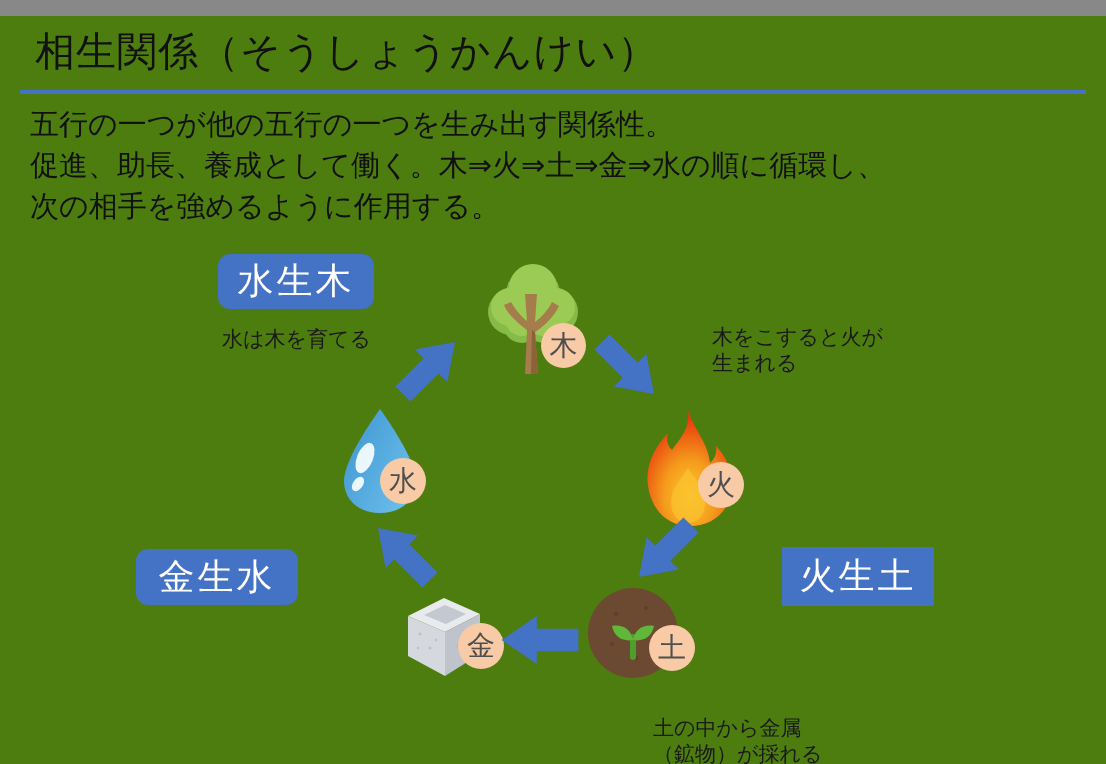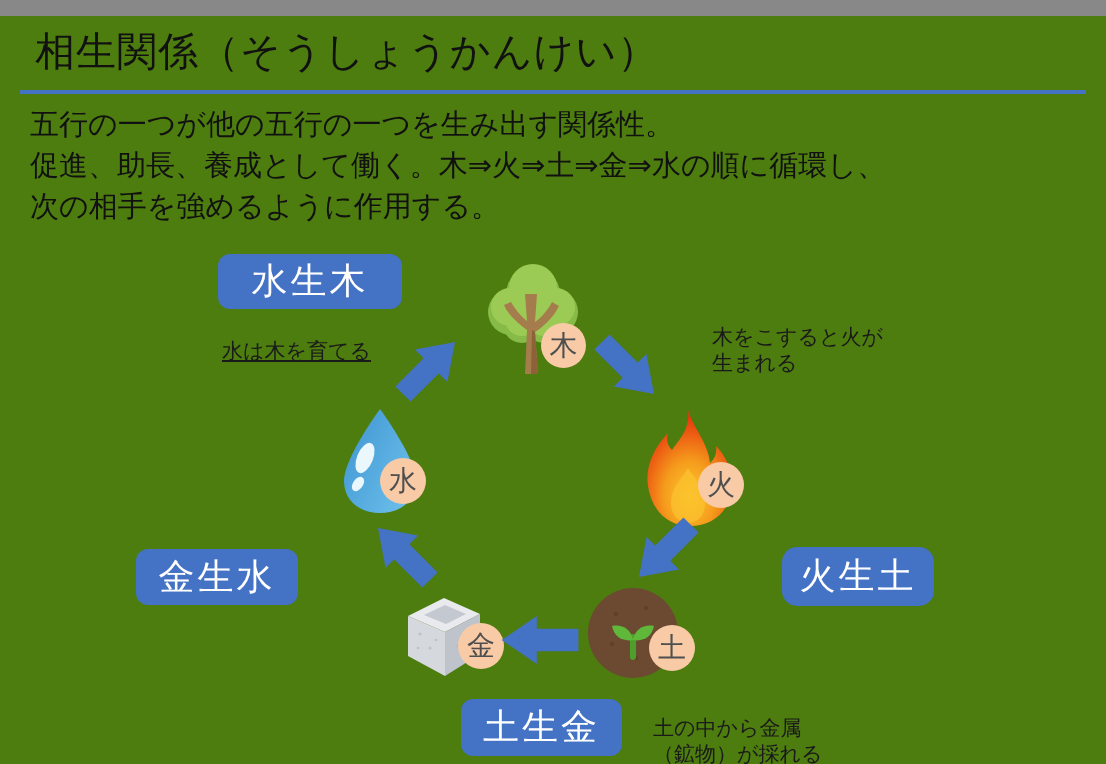--- a/index.html
+++ b/index.html
@@ -51,26 +51,25 @@
 
   <div class="page-title">相生関係（そうしょうかんけい）</div>
   <div class="title-rule"></div>
 
   <div class="intro">
     <div>五行の一つが他の五行の一つを生み出す関係性。</div>
     <div>促進、助長、養成として働く。木⇒火⇒土⇒金⇒水の順に循環し、</div>
     <div>次の相手を強めるように作用する。</div>
   </div>
 
-  <div class="chip" style="left:218px;top:238px;width:184px;height:55px;">水生木</div>
-  <div class="chip sharp" style="left:782px;top:531px;width:152px;height:59px;border-radius:15px;">火生土</div>
-  <div class="chip" style="left:461px;top:683px;width:161px;height:57px;">土生金</div>
+  <div class="chip" style="left:218px;top:238px;width:156px;height:55px;">水生木</div>
+  <div class="chip sharp" style="left:782px;top:531px;width:152px;height:59px;">火生土</div>
   <div class="chip" style="left:136px;top:533px;width:162px;height:56px;">金生水</div>
 
-  <div class="desc" style="left:222px;top:322px;text-decoration:underline;">水は木を育てる</div>
+  <div class="desc" style="left:222px;top:310px;">水は木を育てる</div>
   <div class="desc" style="left:712px;top:308px;">木をこすると火が
 生まれる</div>
   <div class="desc" style="left:653px;top:699px;">土の中から金属
 （鉱物）が採れる</div>
 
   <svg class="icon" style="left:477px;top:244px;" width="112" height="118" viewBox="0 0 112 118">
     <circle cx="34" cy="52" r="23" fill="#86BB47"></circle>
     <circle cx="78" cy="52" r="23" fill="#86BB47"></circle>
     <circle cx="56" cy="34" r="27" fill="#86BB47"></circle>
     <circle cx="45" cy="64" r="19" fill="#86BB47"></circle>

